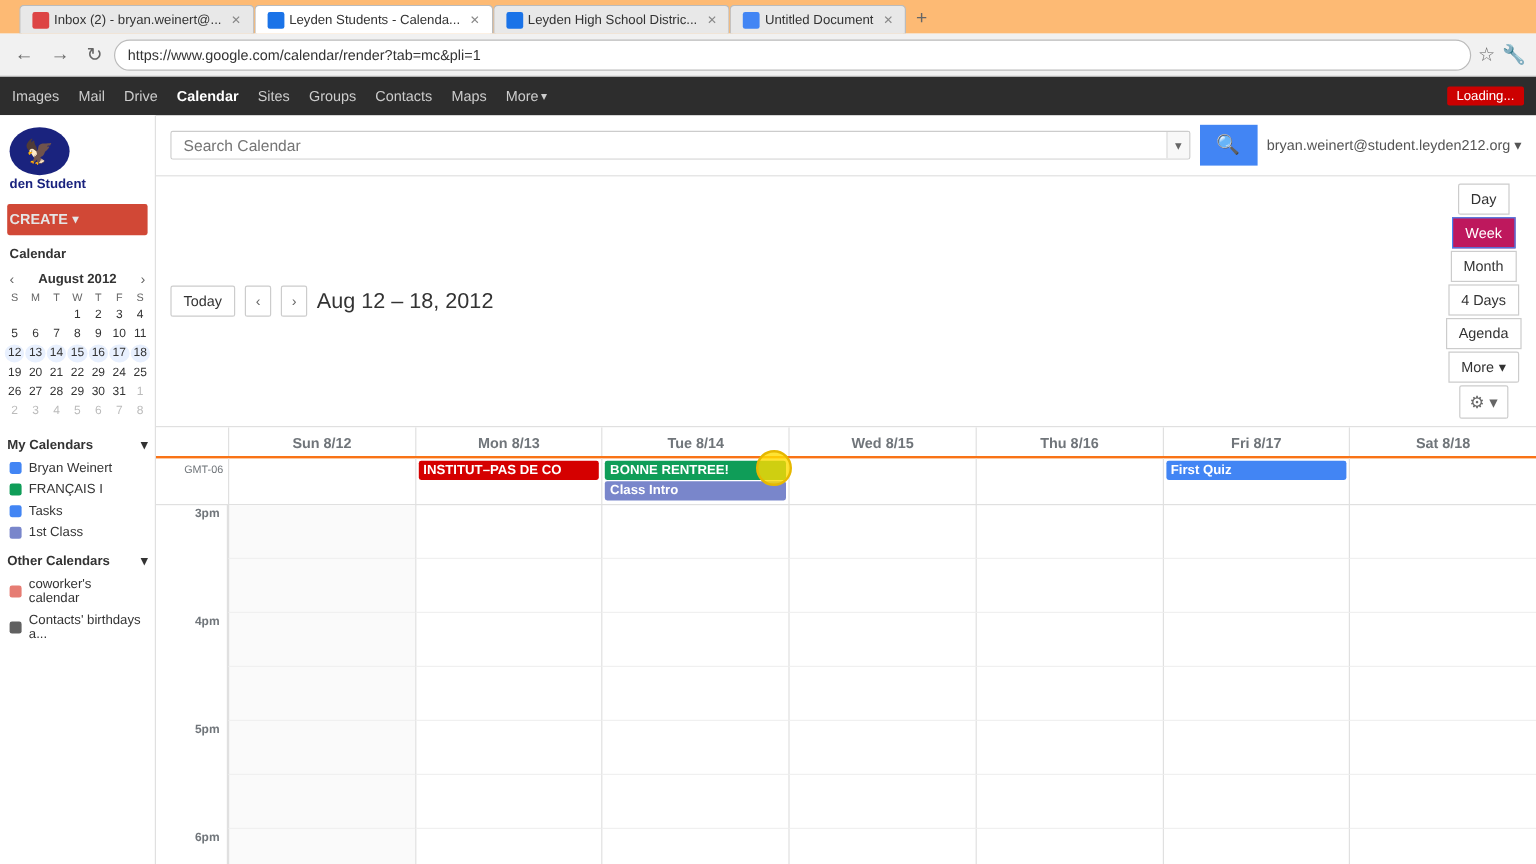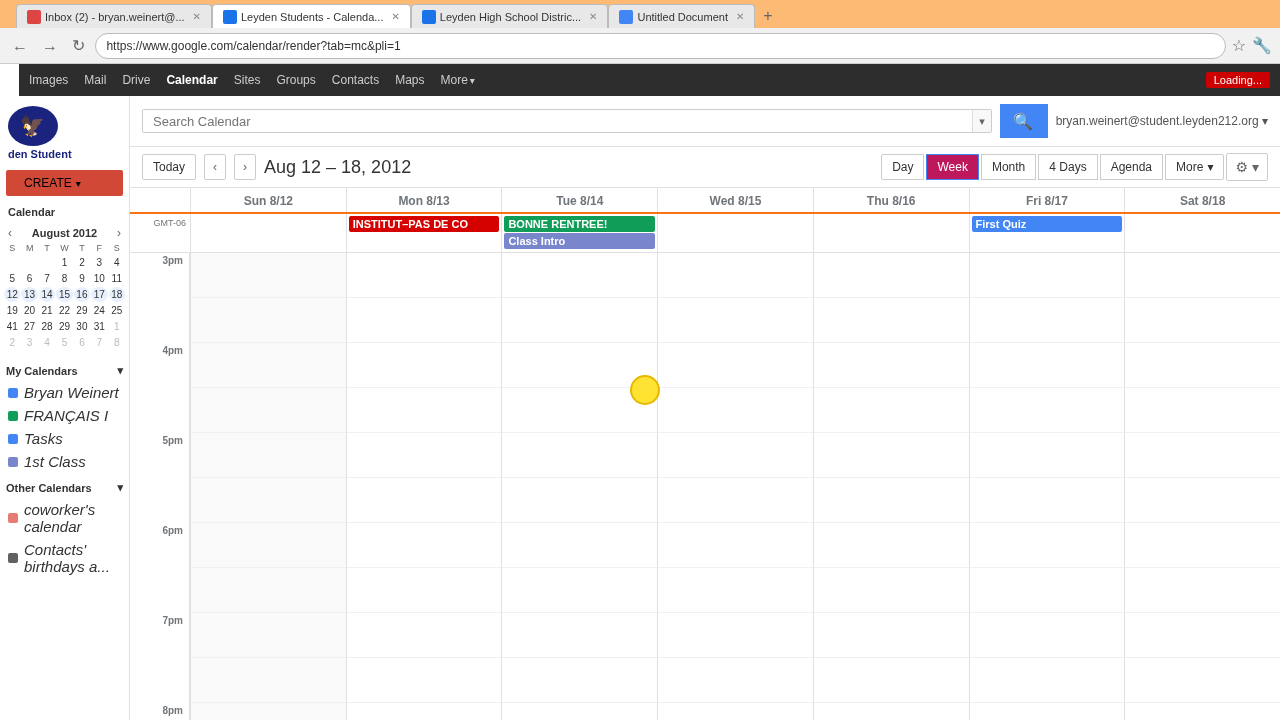--- a/index.html
+++ b/index.html
@@ -67,21 +67,20 @@
     .browser-action-btn { font-size: 16px; color: #666; cursor: pointer; }
 
     
     .google-topbar {
       background: #2d2d2d;
       display: flex;
       align-items: center;
       padding: 0 10px;
       height: 32px;
       gap: 16px;
-      margin-left: 19px;
     }
     .google-topbar a {
       color: #ccc;
       font-size: 12px;
       text-decoration: none;
       cursor: pointer;
     }
     .google-topbar .more-btn { display: flex; align-items: center; gap: 2px; }
     .google-topbar .caret { font-size: 10px; }
     .loading-badge {
@@ -123,26 +122,26 @@
       display: flex;
       align-items: center;
       justify-content: center;
       font-size: 20px;
     }
     .sidebar-school-name { font-size: 11px; font-weight: bold; color: #1a237e; margin-top: 2px; }
 
     .create-btn {
       margin: 6px;
       background: #d14836;
-      color: #000000;
+      color: #e5e5e5;
       border: none;
       border-radius: 2px;
-      padding: 6px 18px;
+      padding: 6px 2px;
       font-size: 12px;
-      font-weight: normal;
+      font-weight: bold;
       cursor: pointer;
       display: flex;
       align-items: center;
       gap: 4px;
     }
     .create-btn .caret { font-size: 10px; }
 
     .sidebar-calendar-label {
       padding: 4px 8px;
       font-size: 11px;
@@ -184,25 +183,24 @@
       font-size: 11px;
       font-weight: bold;
       color: #333;
       cursor: pointer;
     }
     .calendars-header .toggle-icon { margin-left: auto; }
     .calendar-item {
       display: flex;
       align-items: center;
       padding: 3px 8px;
-      font-size: 15px;
+      font-size: 11px;
       color: #333;
       cursor: pointer;
       gap: 6px;
-      font-style: italic;
     }
     .cal-color-dot {
       width: 10px;
       height: 10px;
       border-radius: 2px;
       flex-shrink: 0;
     }
     .other-calendars-section { margin-top: 4px; }
 
     
@@ -295,20 +293,21 @@
     .date-range {
       font-size: 18px;
       color: #333;
       font-weight: normal;
     }
     .view-btns {
       margin-left: auto;
       display: flex;
       gap: 2px;
       align-items: center;
+      flex-direction: column;
     }
     .view-btn {
       background: #fff;
       border: 1px solid #ccc;
       padding: 5px 10px;
       font-size: 12px;
       cursor: pointer;
       color: #333;
     }
     .view-btn:first-child { border-radius: 2px 0 0 2px; }
@@ -537,21 +536,21 @@
           <div class="mini-cal-day selected-week">16</div>
           <div class="mini-cal-day selected-week bold">17</div>
           <div class="mini-cal-day selected-week">18</div>
           <div class="mini-cal-day">19</div>
           <div class="mini-cal-day">20</div>
           <div class="mini-cal-day">21</div>
           <div class="mini-cal-day">22</div>
           <div class="mini-cal-day">29</div>
           <div class="mini-cal-day">24</div>
           <div class="mini-cal-day">25</div>
-          <div class="mini-cal-day">41</div>
+          <div class="mini-cal-day">26</div>
           <div class="mini-cal-day">27</div>
           <div class="mini-cal-day">28</div>
           <div class="mini-cal-day">29</div>
           <div class="mini-cal-day">30</div>
           <div class="mini-cal-day">31</div>
           <div class="mini-cal-day other-month">1</div>
           <div class="mini-cal-day other-month">2</div>
           <div class="mini-cal-day other-month">3</div>
           <div class="mini-cal-day other-month">4</div>
           <div class="mini-cal-day other-month">5</div>

